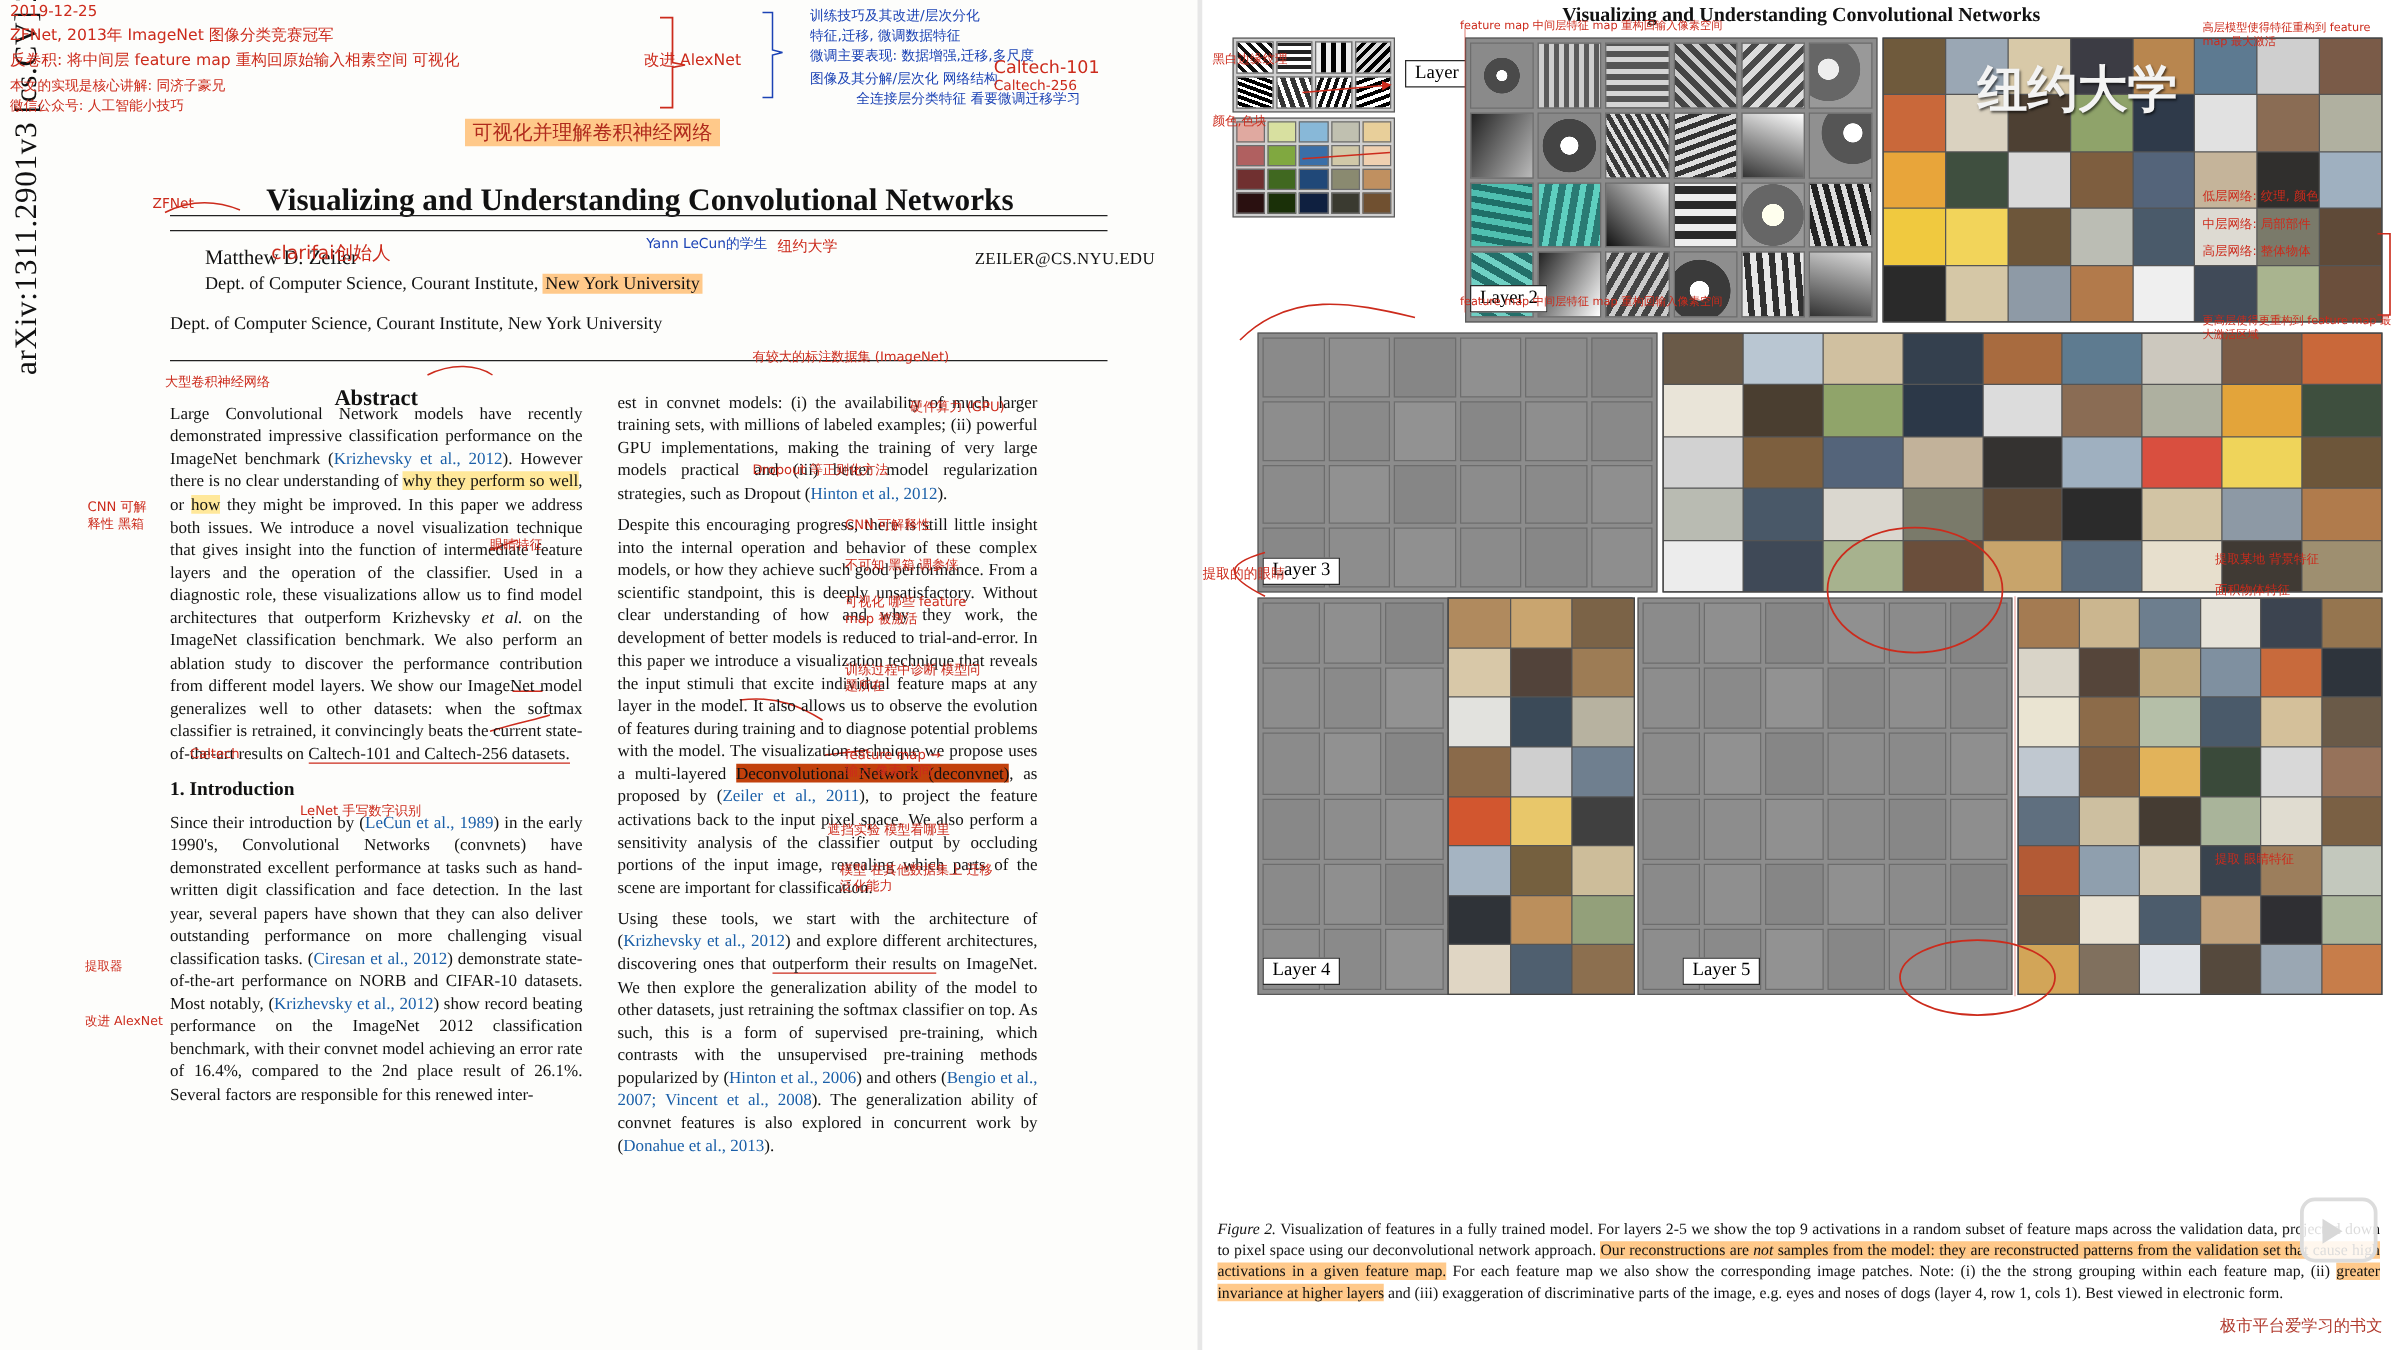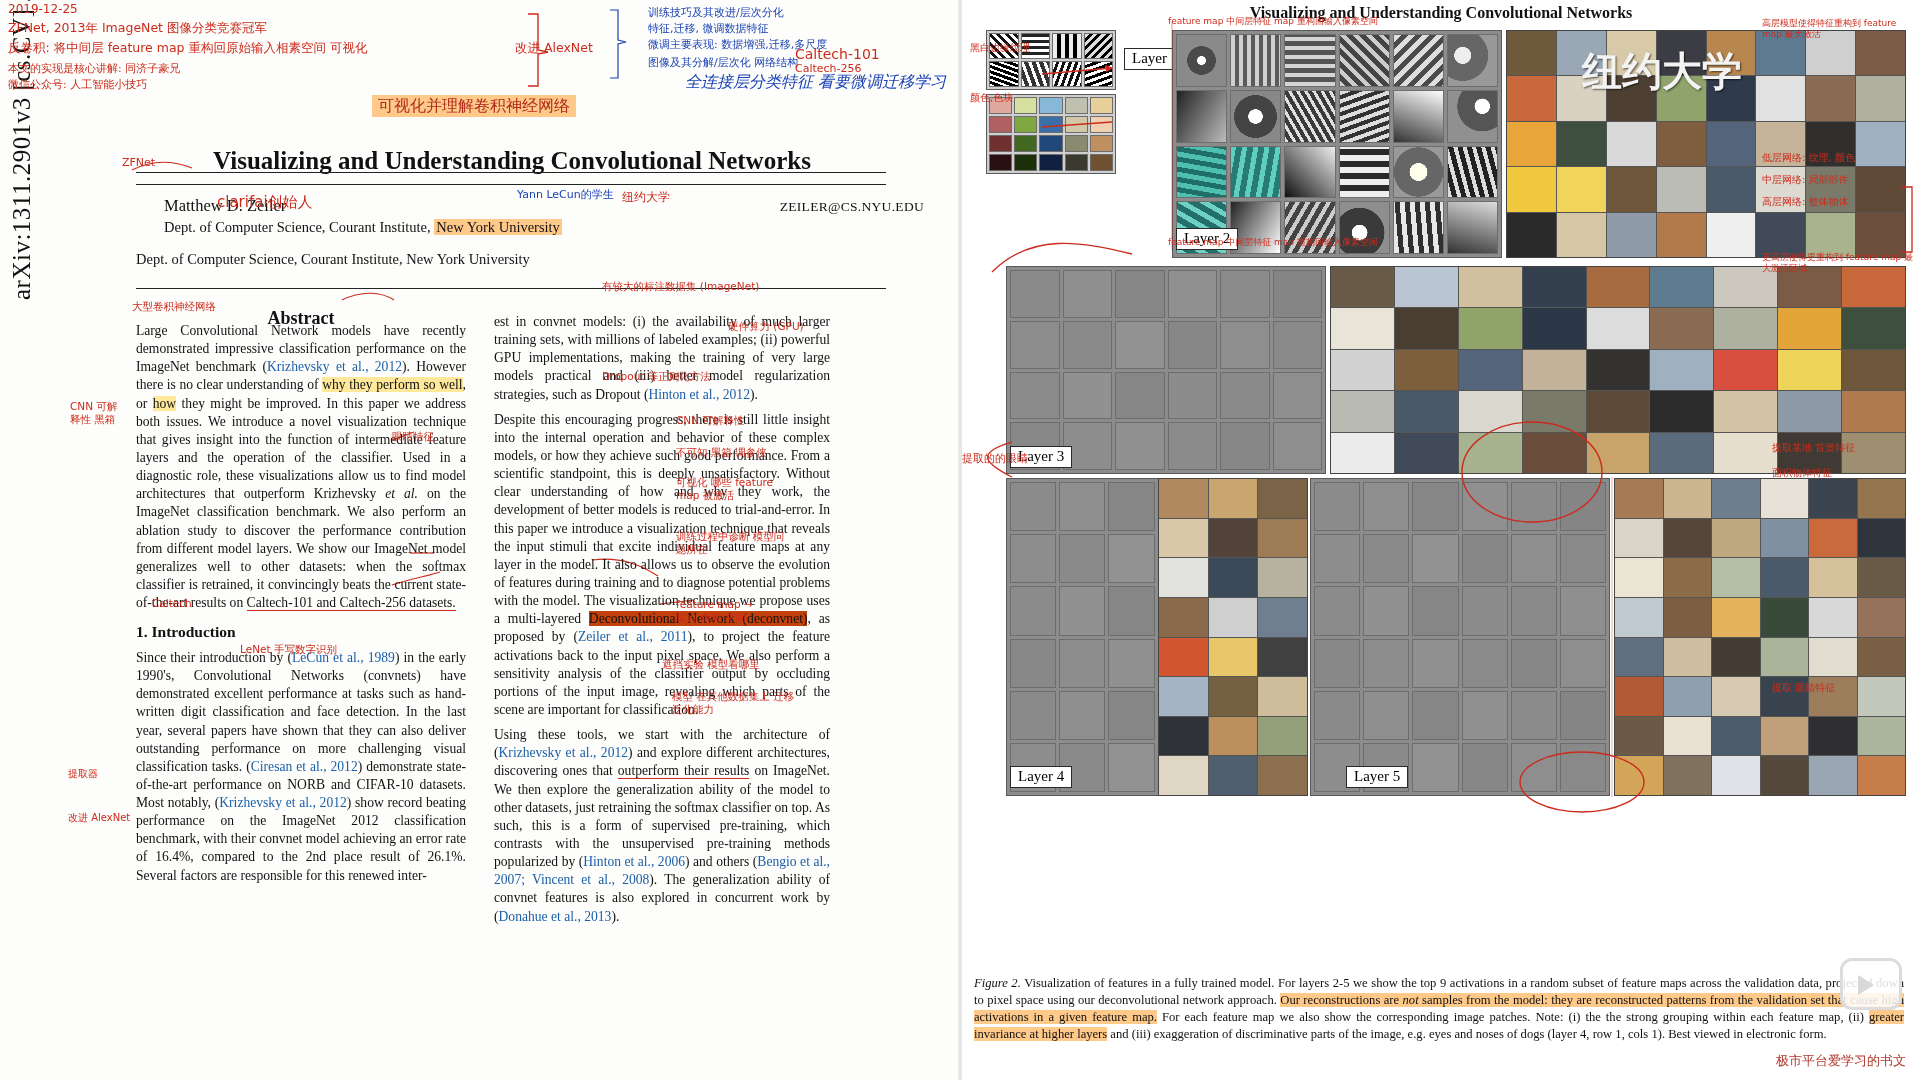--- a/index.html
+++ b/index.html
@@ -147,21 +147,21 @@
       <div class="hand" style="left:8px; top:2px; font-size:12px;">2019-12-25</div>
       <div class="hand" style="left:8px; top:20px; font-size:12.5px;">ZFNet, 2013年 ImageNet 图像分类竞赛冠军</div>
       <div class="hand" style="left:8px; top:40px; font-size:12.5px;">反卷积: 将中间层 feature map 重构回原始输入相素空间 可视化</div>
       <div class="hand" style="left:515px; top:40px; font-size:12.5px;">改进 AlexNet</div>
       <div class="hand" style="left:8px; top:62px; font-size:11px;">本文的实现是核心讲解: 同济子豪兄</div>
       <div class="hand" style="left:8px; top:78px; font-size:11px;">微信公众号: 人工智能小技巧</div>
       <div class="hand blue" style="left:648px; top:6px; font-size:11px;">训练技巧及其改进/层次分化</div>
       <div class="hand blue" style="left:648px; top:22px; font-size:11px;">特征,迁移, 微调数据特征</div>
       <div class="hand blue" style="left:648px; top:38px; font-size:11px;">微调主要表现: 数据增强,迁移,多尺度</div>
       <div class="hand blue" style="left:648px; top:56px; font-size:11px;">图像及其分解/层次化 网络结构</div>
-      <div class="hand blue" style="left:685px; top:72px; font-size:16px;font-style:italic;">全连接层分类特征 看要微调迁移学习</div>
+      <div class="hand blue" style="left:685px; top:72px; font-size:11px;">全连接层分类特征 看要微调迁移学习</div>
       <div class="hand" style="left:795px; top:46px; font-size:14px;">Caltech-101</div>
       <div class="hand" style="left:795px; top:62px; font-size:11px;">Caltech-256</div>
       <svg class="ann" width="962" height="120">
         <path d="M528 14 L538 14 L538 50 L548 52 L538 54 L538 86 L528 86" stroke="#cc2b1c" stroke-width="1.4" fill="none"></path>
         <path d="M610 10 L618 10 L618 40 L626 42 L618 44 L618 78 L610 78" stroke="#1c43b5" stroke-width="1.2" fill="none"></path>
       </svg>
     </div>
 
     <div class="paper-body">
 

